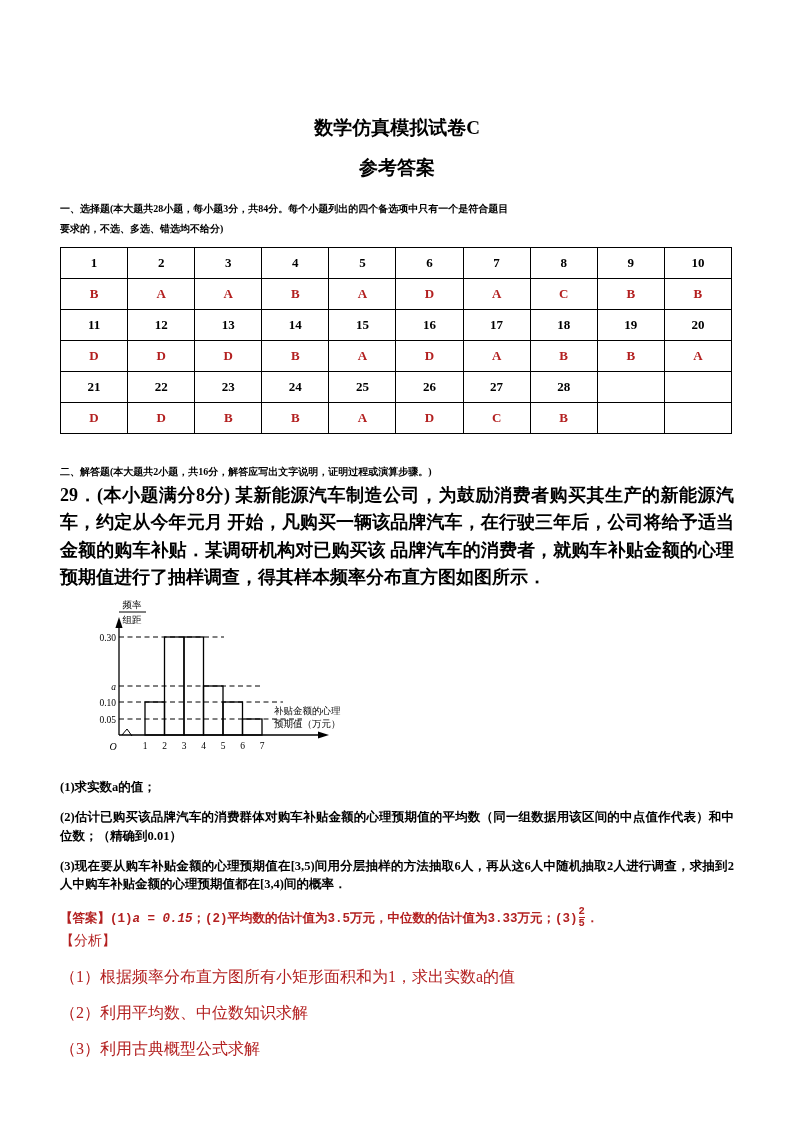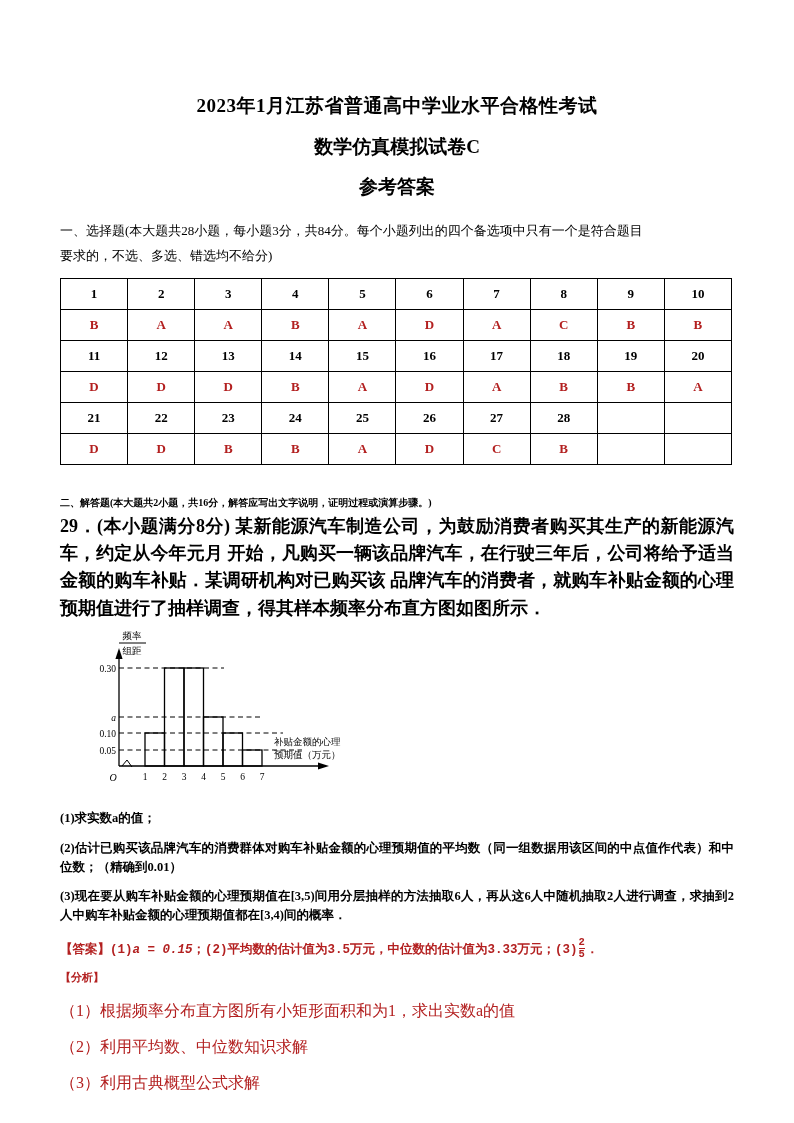--- a/index.html
+++ b/index.html
@@ -32,22 +32,22 @@
   }
   .doc-subtitle2 {
     font-size: 19px;
     font-weight: bold;
     margin: 21px 0 1px 0;
     line-height: 1.0;
   }
 
   
   .section-head {
-    font-size: 13px;
-    font-weight: normal;
+    font-size: 10px;
+    font-weight: bold;
     line-height: 1.95;
     margin-top: 22px;
     text-align: justify;
   }
 
   
   table.answers {
     border-collapse: collapse;
     width: 672px;
     margin-top: 9px;
@@ -95,23 +95,22 @@
   
   .red { color: #b32020; }
   .ans-line {
     font-size: 12.5px;
     font-weight: bold;
     margin-top: 13px;
     line-height: 1.6;
     font-family: Liberation Mono, monospace;
   }
   .analysis-head {
-    font-size: 11px;
-    font-weight: bold;
-    margin-top: 8px;
+    font-size: 14px;
+    font-weight: normal;
     line-height: 1.6;
   }
   .analysis-item {
     font-size: 16px;
     font-weight: normal;
     margin-top: 12px;
     line-height: 1.5;
   }
   .frac {
     display: inline-flex;
@@ -126,21 +125,20 @@
   }
   .frac .den { border-top: 1px solid currentColor; padding-top: 0px; }
   .it { font-style: italic; }
 </style>
 </head>
 <body>
 
 <div class="page">
 
   <div class="title-block">
-    <div class="doc-title">2023年1月江苏省普通高中学业水平合格性考试</div>
     <div class="doc-subtitle">数学仿真模拟试卷C</div>
     <div class="doc-subtitle2">参考答案</div>
   </div>
 
   <div class="section-head">
     <span>一、选择题(本大题共28小题，每小题3分，共84分。每个小题列出的四个备选项中只有一个是符合题目</span><br>
     <span>要求的，不选、多选、错选均不给分)</span>
   </div>
 
   <table class="answers">

